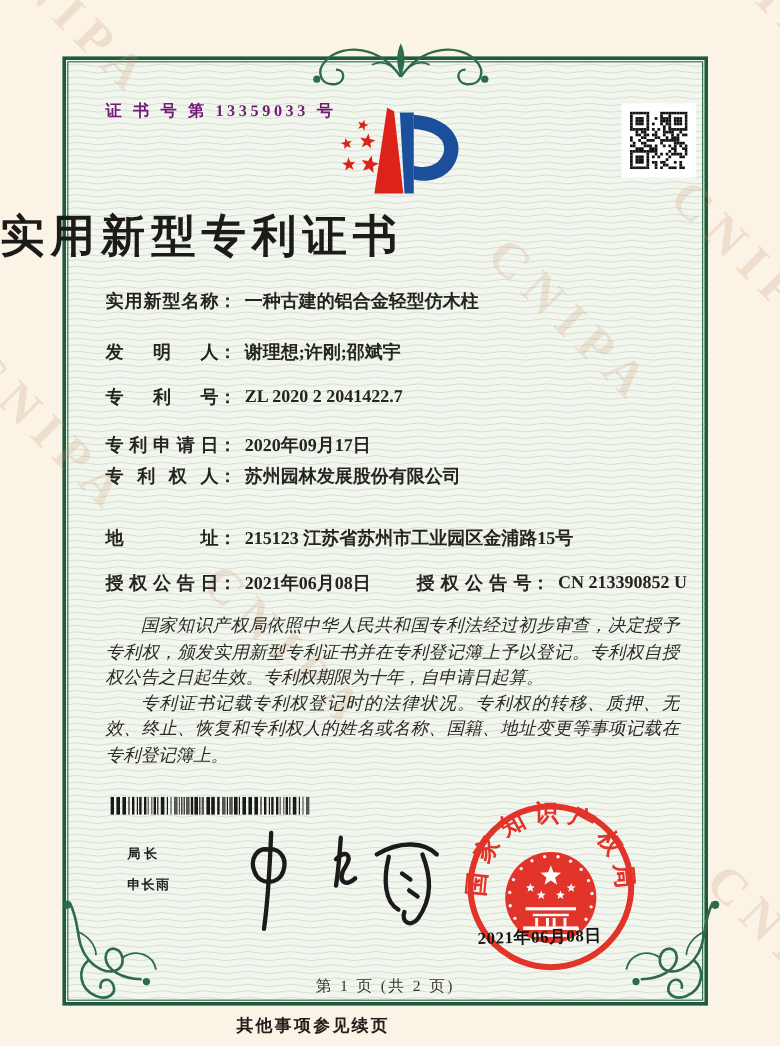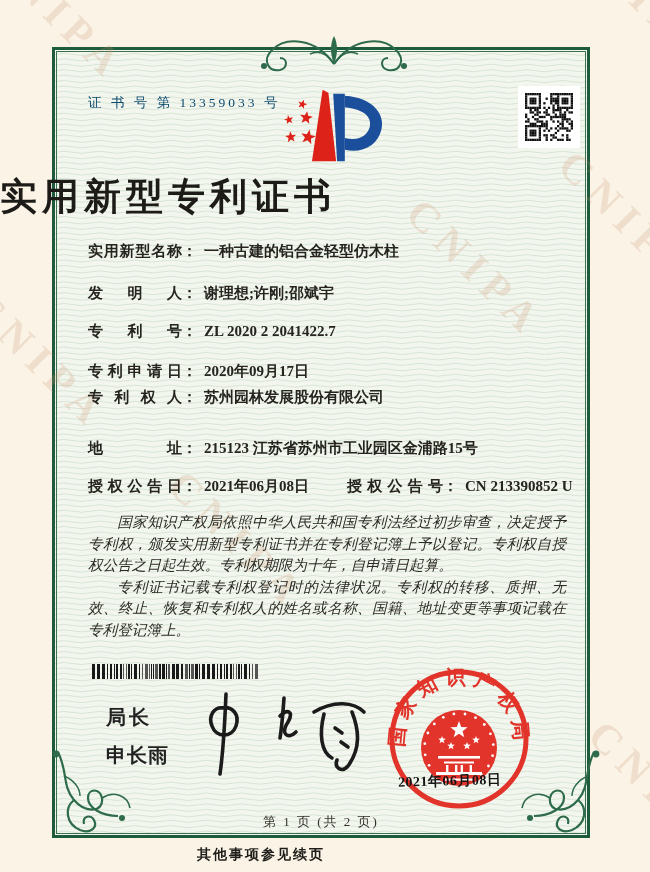--- a/index.html
+++ b/index.html
@@ -29,22 +29,22 @@
   .wm1{top:-12px;left:-30px;}
   .wm2{top:-26px;left:556px;}
   .wm3{top:196px;left:540px;}
   .wm4{top:336px;left:-48px;}
   .wm5{top:244px;left:388px;}
   .wm6{top:516px;left:150px;}
   .wm7{top:766px;left:570px;}
   
   .content{position:absolute;inset:0;z-index:4;color:#24231f;}
   .cert-no{
-    position:absolute;left:88px;top:94px;
-    font-size:13.5px;font-weight:400;letter-spacing:3px;color:#0c4a6e;
+    position:absolute;left:88px;top:84px;
+    font-size:13.5px;font-weight:700;letter-spacing:3px;color:#701a75;
   }
   .qr-box{position:absolute;left:518px;top:86px;width:62px;height:62px;background:#fff;}
   .qr-box svg{position:absolute;left:7px;top:7px;}
   .logo{position:absolute;left:276px;top:86px;}
   .title{
     position:absolute;left:0;top:172px;width:650px;text-align:left;
     font-size:37px;font-weight:bold;letter-spacing:5px;color:#1c1b18;
   }
   .row{position:absolute;left:88px;display:flex;align-items:center;
        font-size:15px;font-weight:bold;white-space:nowrap;color:#25241f;}
@@ -54,21 +54,21 @@
   .r1{top:242px}.r2{top:284px}.r3{top:322px}.r4{top:362px}.r5{top:388px}.r6{top:439px}.r7{top:477px}
   .paras{
     position:absolute;left:88px;top:512px;width:478px;
     font-size:14.6px;line-height:21.5px;font-style:italic;color:#2b2a25;
     text-align:justify;
   }
   .paras p{margin:0;text-indent:2em;}
   .barcode{position:absolute;left:92px;top:664px;}
   .signer{position:absolute;left:106px;top:704px;
     font-family:Liberation Mono, monospace;
-    font-size:20px;font-weight:600;letter-spacing:3px;color:#222;}
+    font-size:11px;font-weight:600;letter-spacing:3px;color:#222;}
   .signer .line2{margin-top:11px;letter-spacing:1px;}
   .signature{position:absolute;left:196px;top:686px;}
   .seal{position:absolute;left:386px;top:666px;opacity:.93;}
   .seal-date{
     position:absolute;left:398px;top:772px;width:130px;
     font-size:14px;font-weight:bold;letter-spacing:.5px;color:#141414;
     transform:rotate(-1.5deg);white-space:nowrap;
   }
   .page-no{
     position:absolute;left:52px;top:813px;width:538px;text-align:center;

